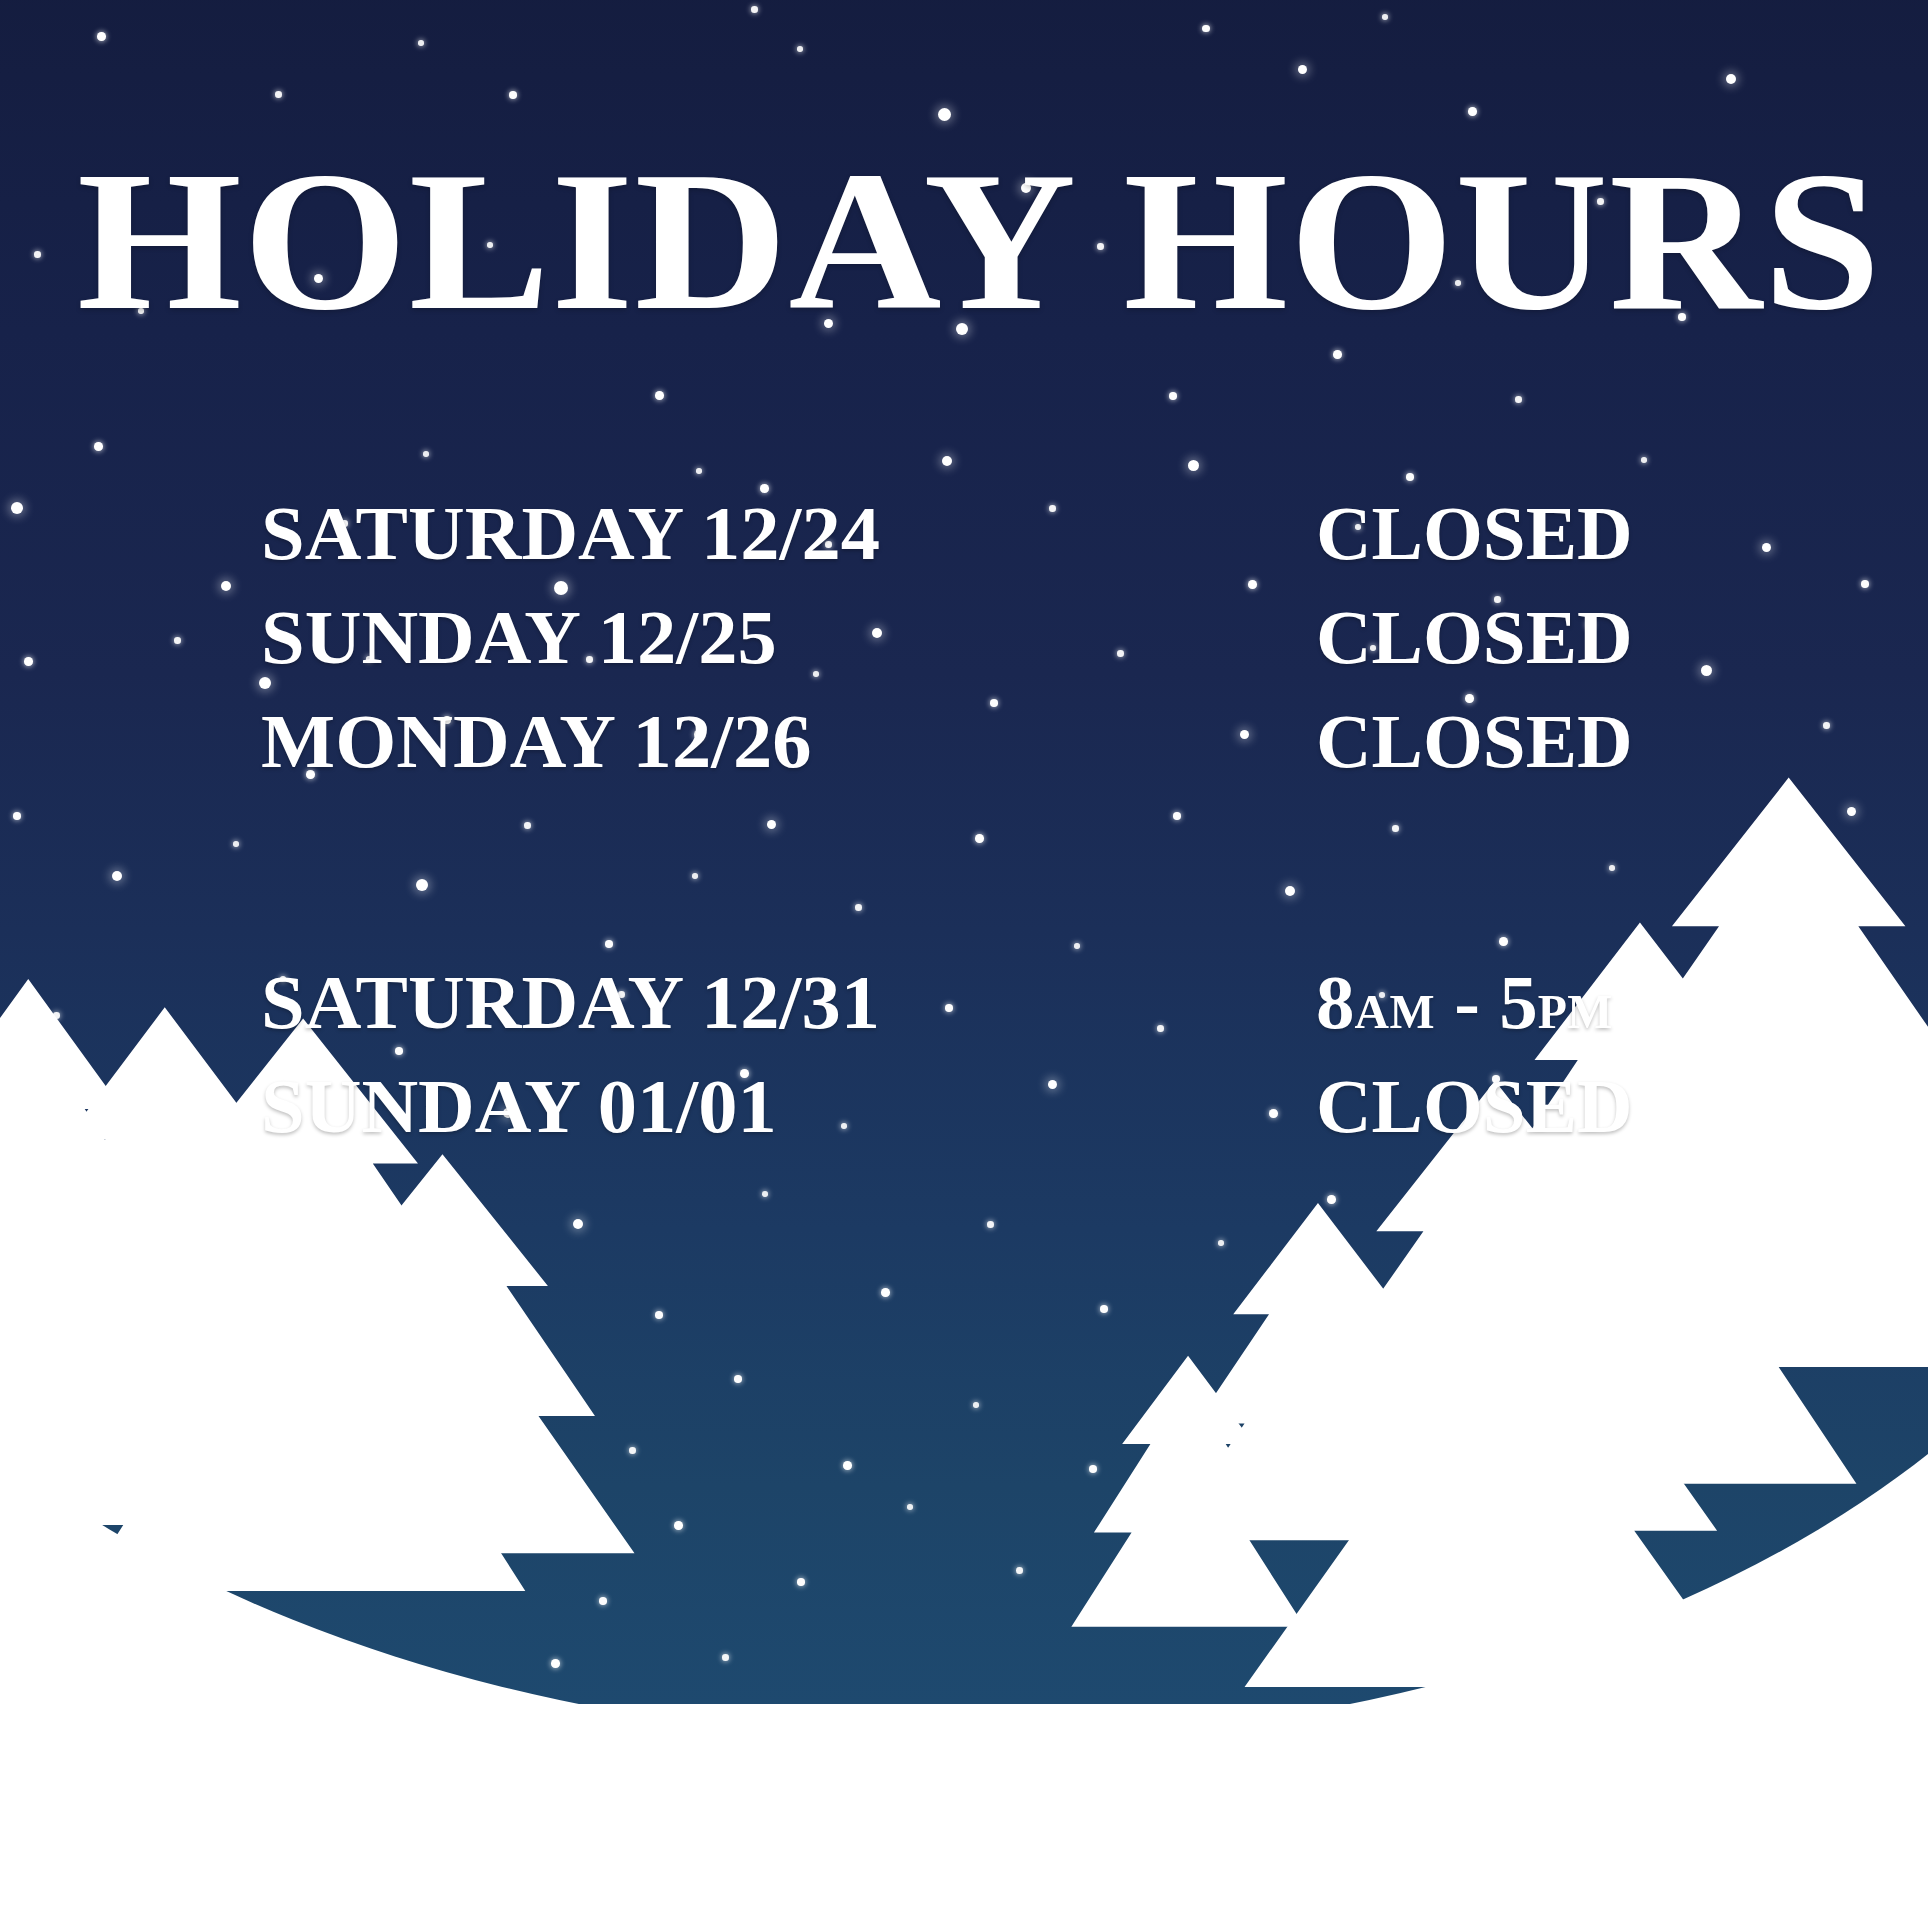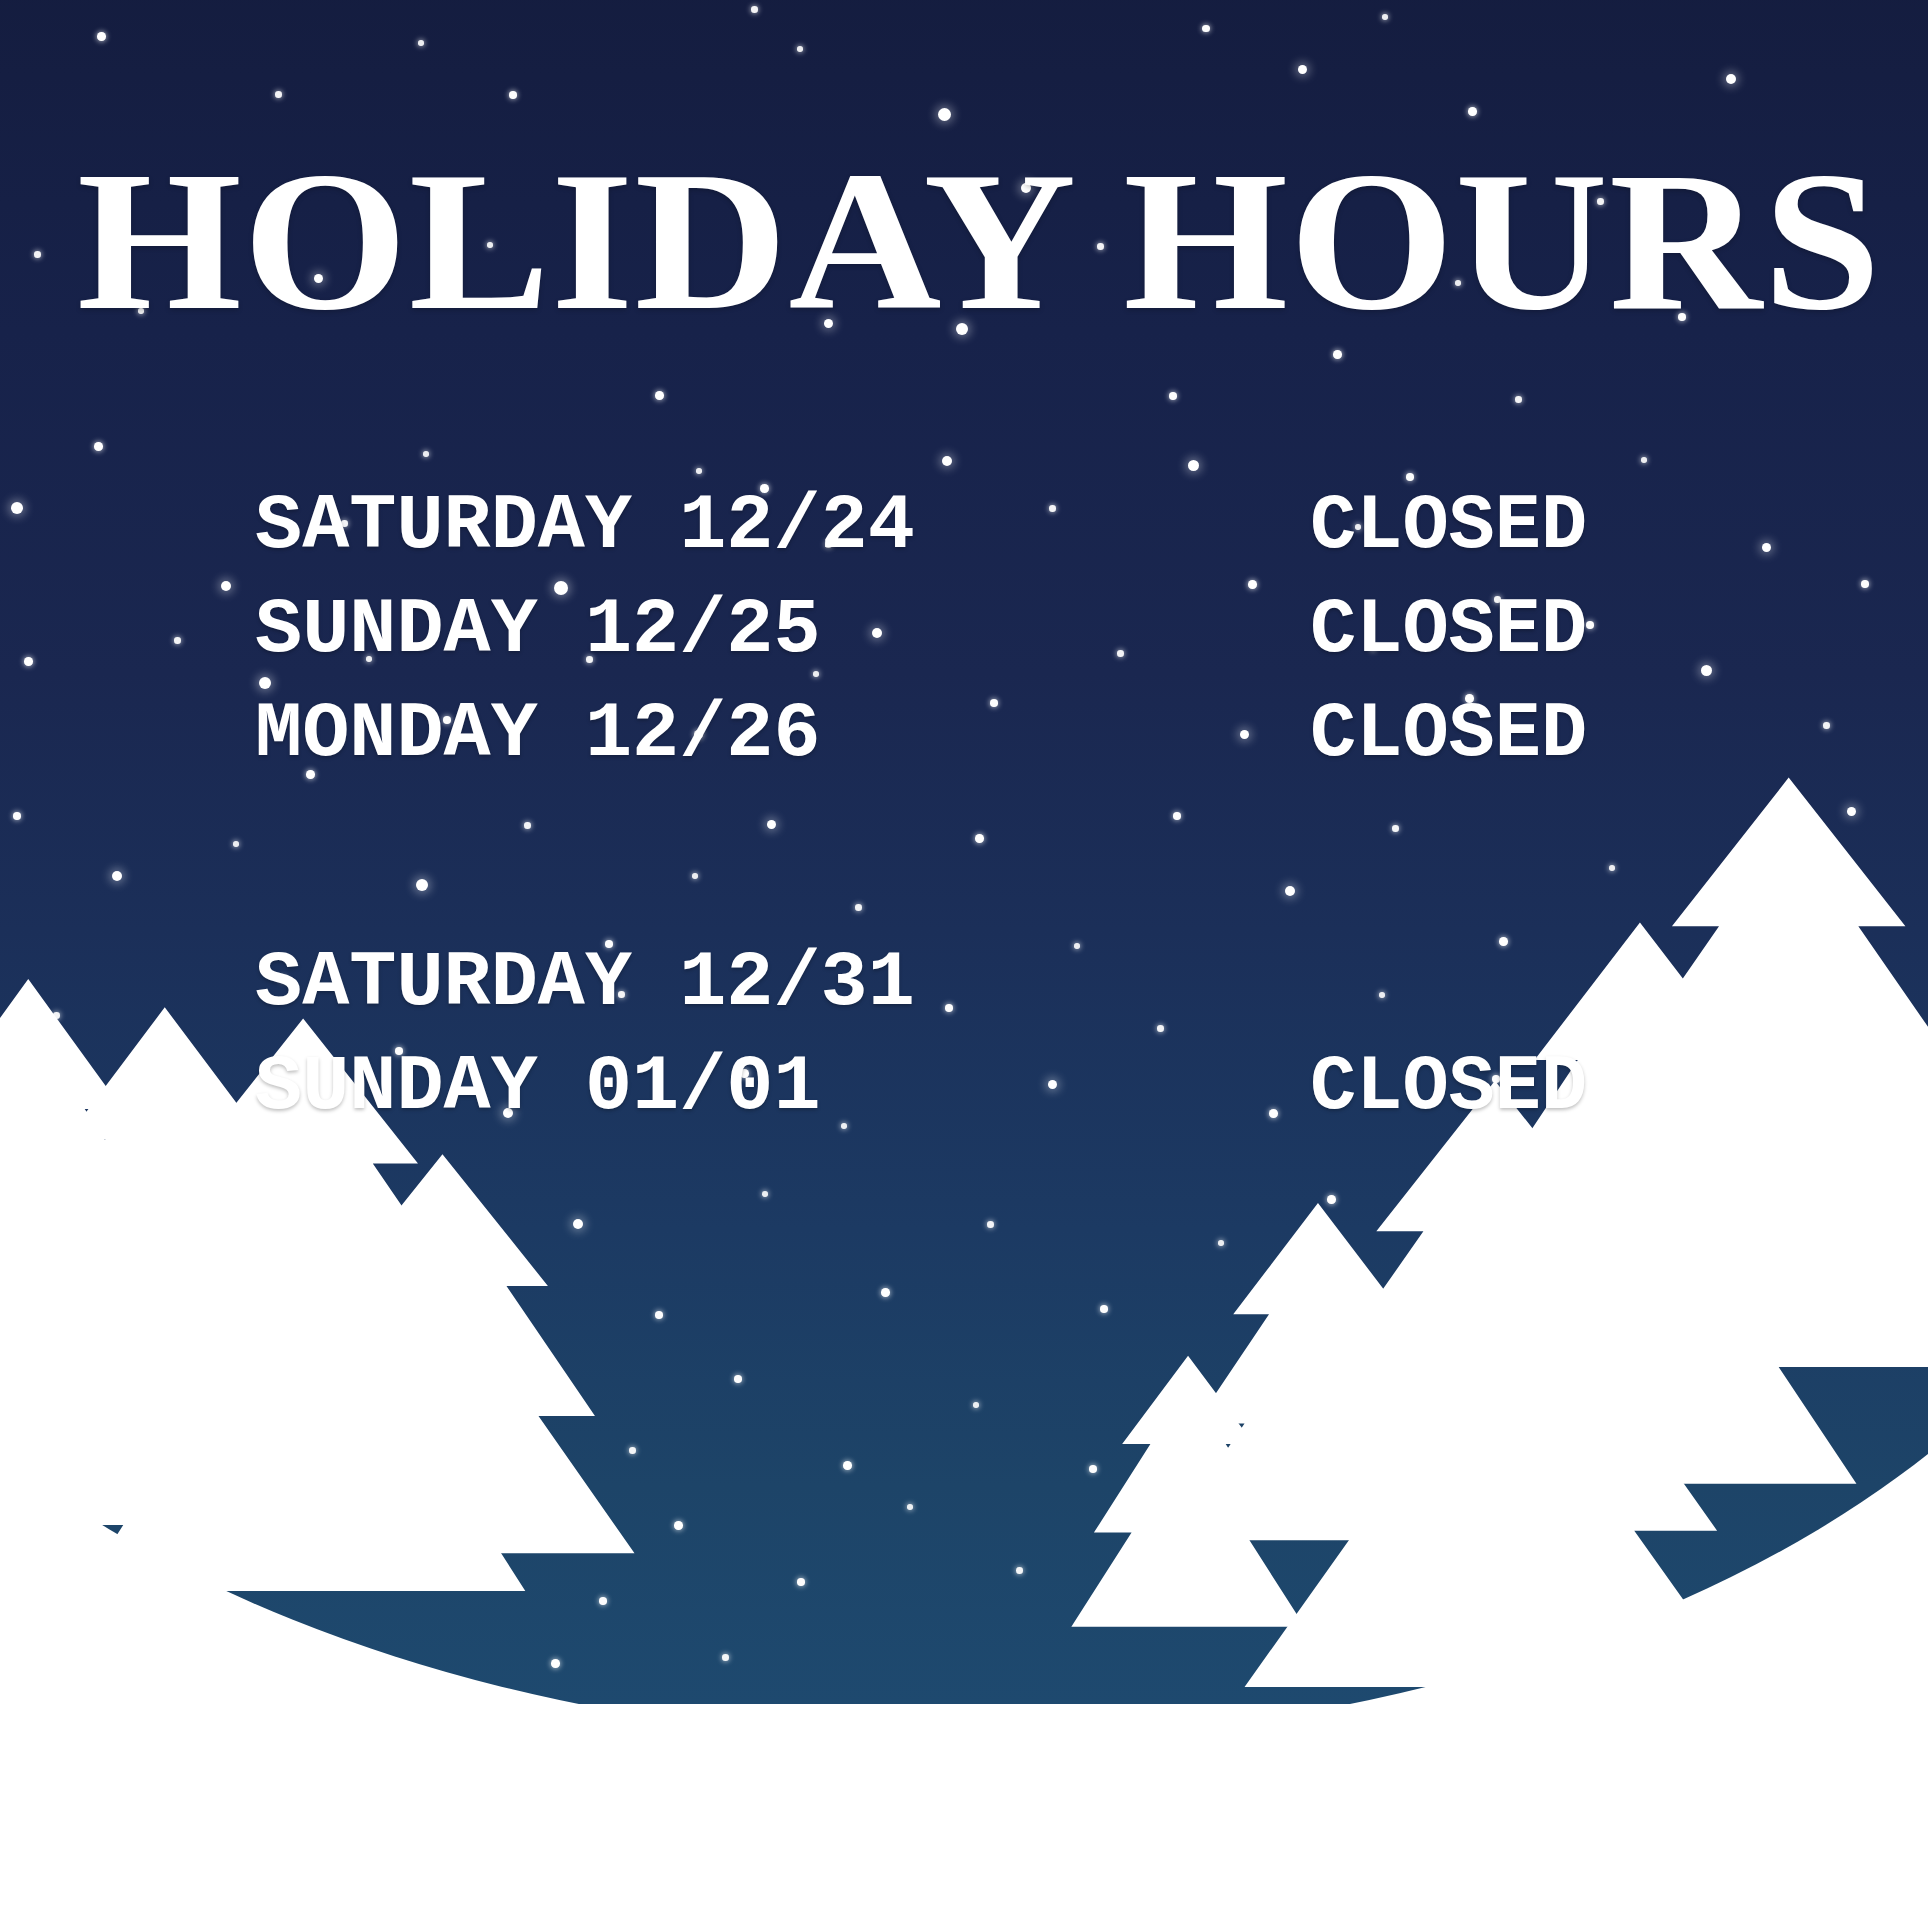--- a/index.html
+++ b/index.html
@@ -72,21 +72,21 @@
     text-shadow: 0 1.9px 4.7px rgba(0,0,0,0.22);
   }
 
   
   #schedule {
     position: absolute;
     left: 243px;
     top: 463px;
     width: 1601px;
   }
-  .schedule-group { margin: 12px; padding: 0; font-family: Liberation Mono, monospace; }
+  .schedule-group { margin: 18px; padding: 0; }
   .group-gap { height: 121px; }
   .row {
     display: flex;
     align-items: baseline;
     height: 104px;
   }
   .row .day {
     width: 1055px;
     color: #ffffff;
     font-size: 77px;
@@ -311,20 +311,21 @@
         </div>
         <div class="row">
           <div class="day">MONDAY 12/26</div>
           <div class="hours">CLOSED</div>
         </div>
       </div>
       <div class="group-gap"></div>
       <div class="schedule-group">
         <div class="row">
           <div class="day">SATURDAY 12/31</div>
+          <div class="hours">8<span class="sc">AM</span> - 5<span class="sc">PM</span></div>
         </div>
         <div class="row">
           <div class="day">SUNDAY 01/01</div>
           <div class="hours">CLOSED</div>
         </div>
       </div>
     </div>
 
 </div>
 

